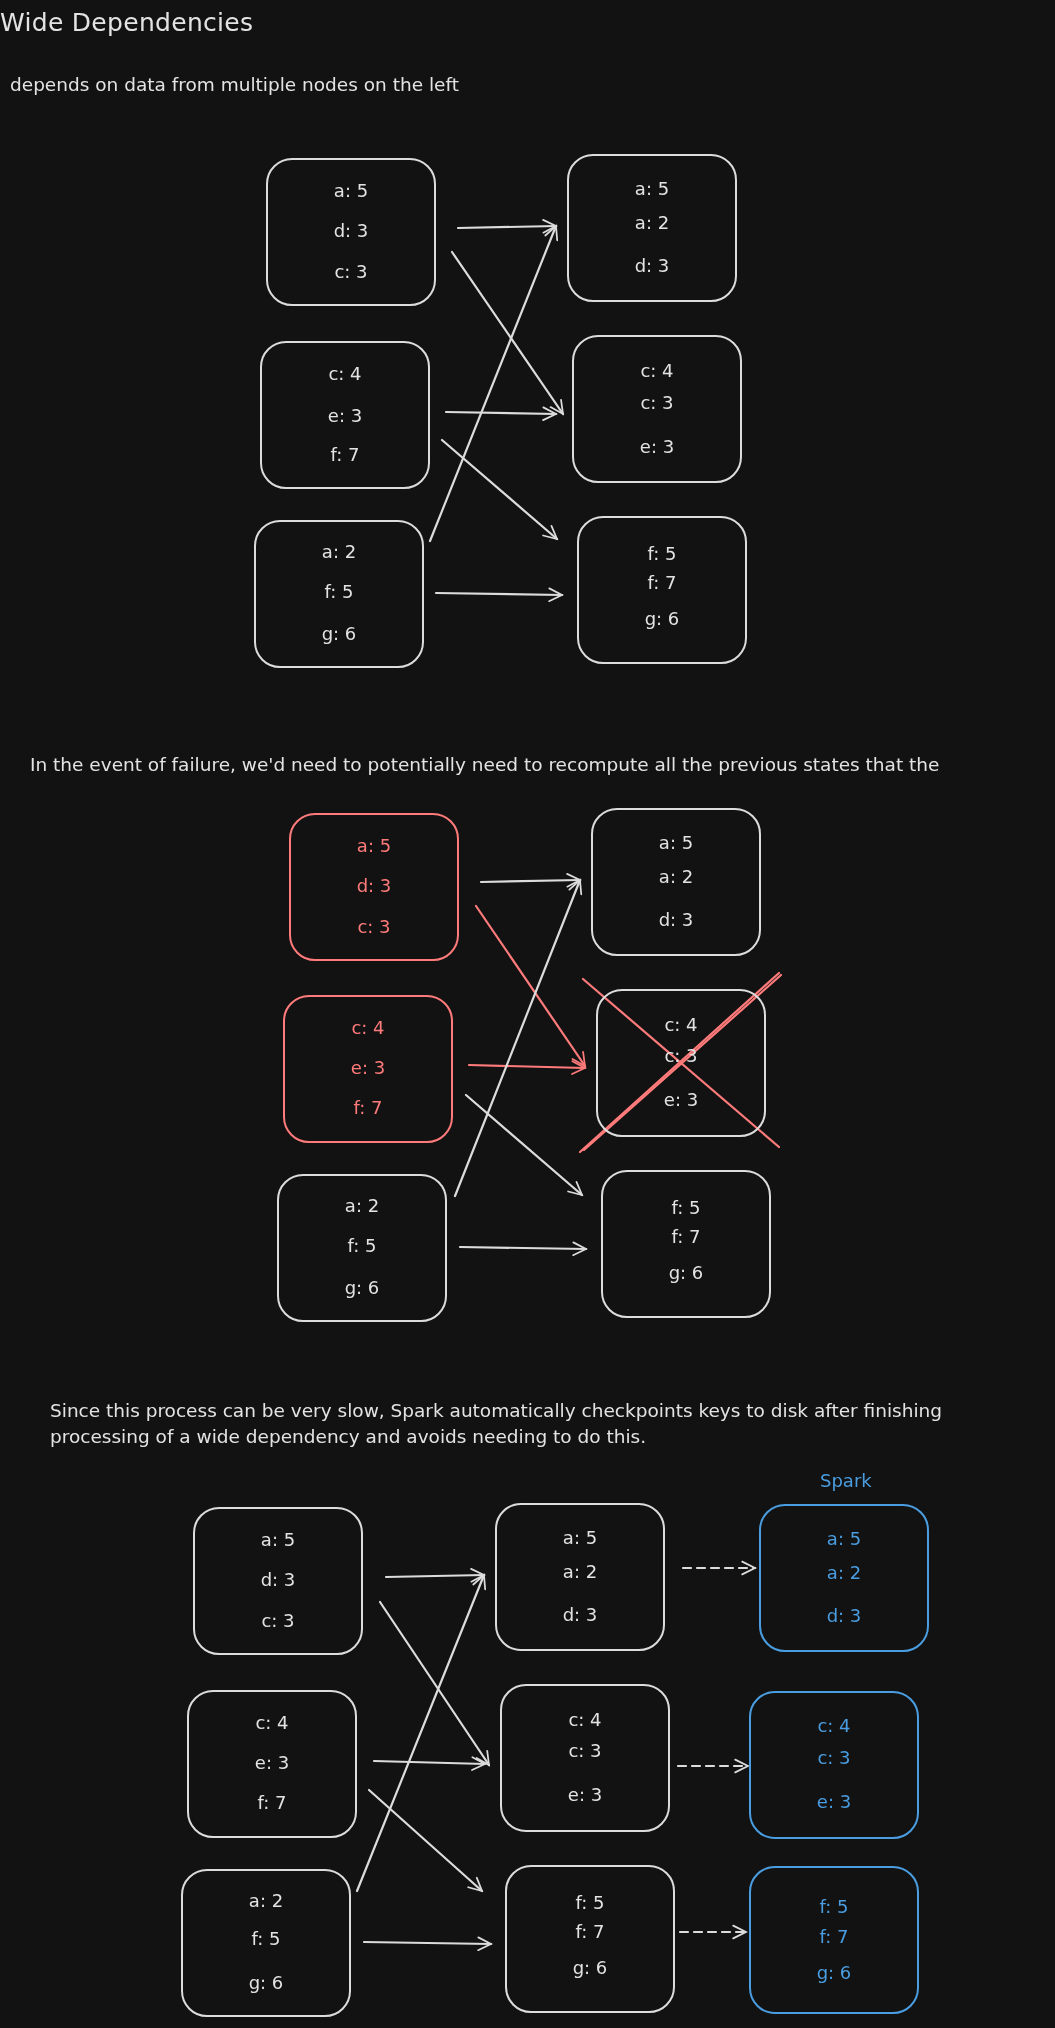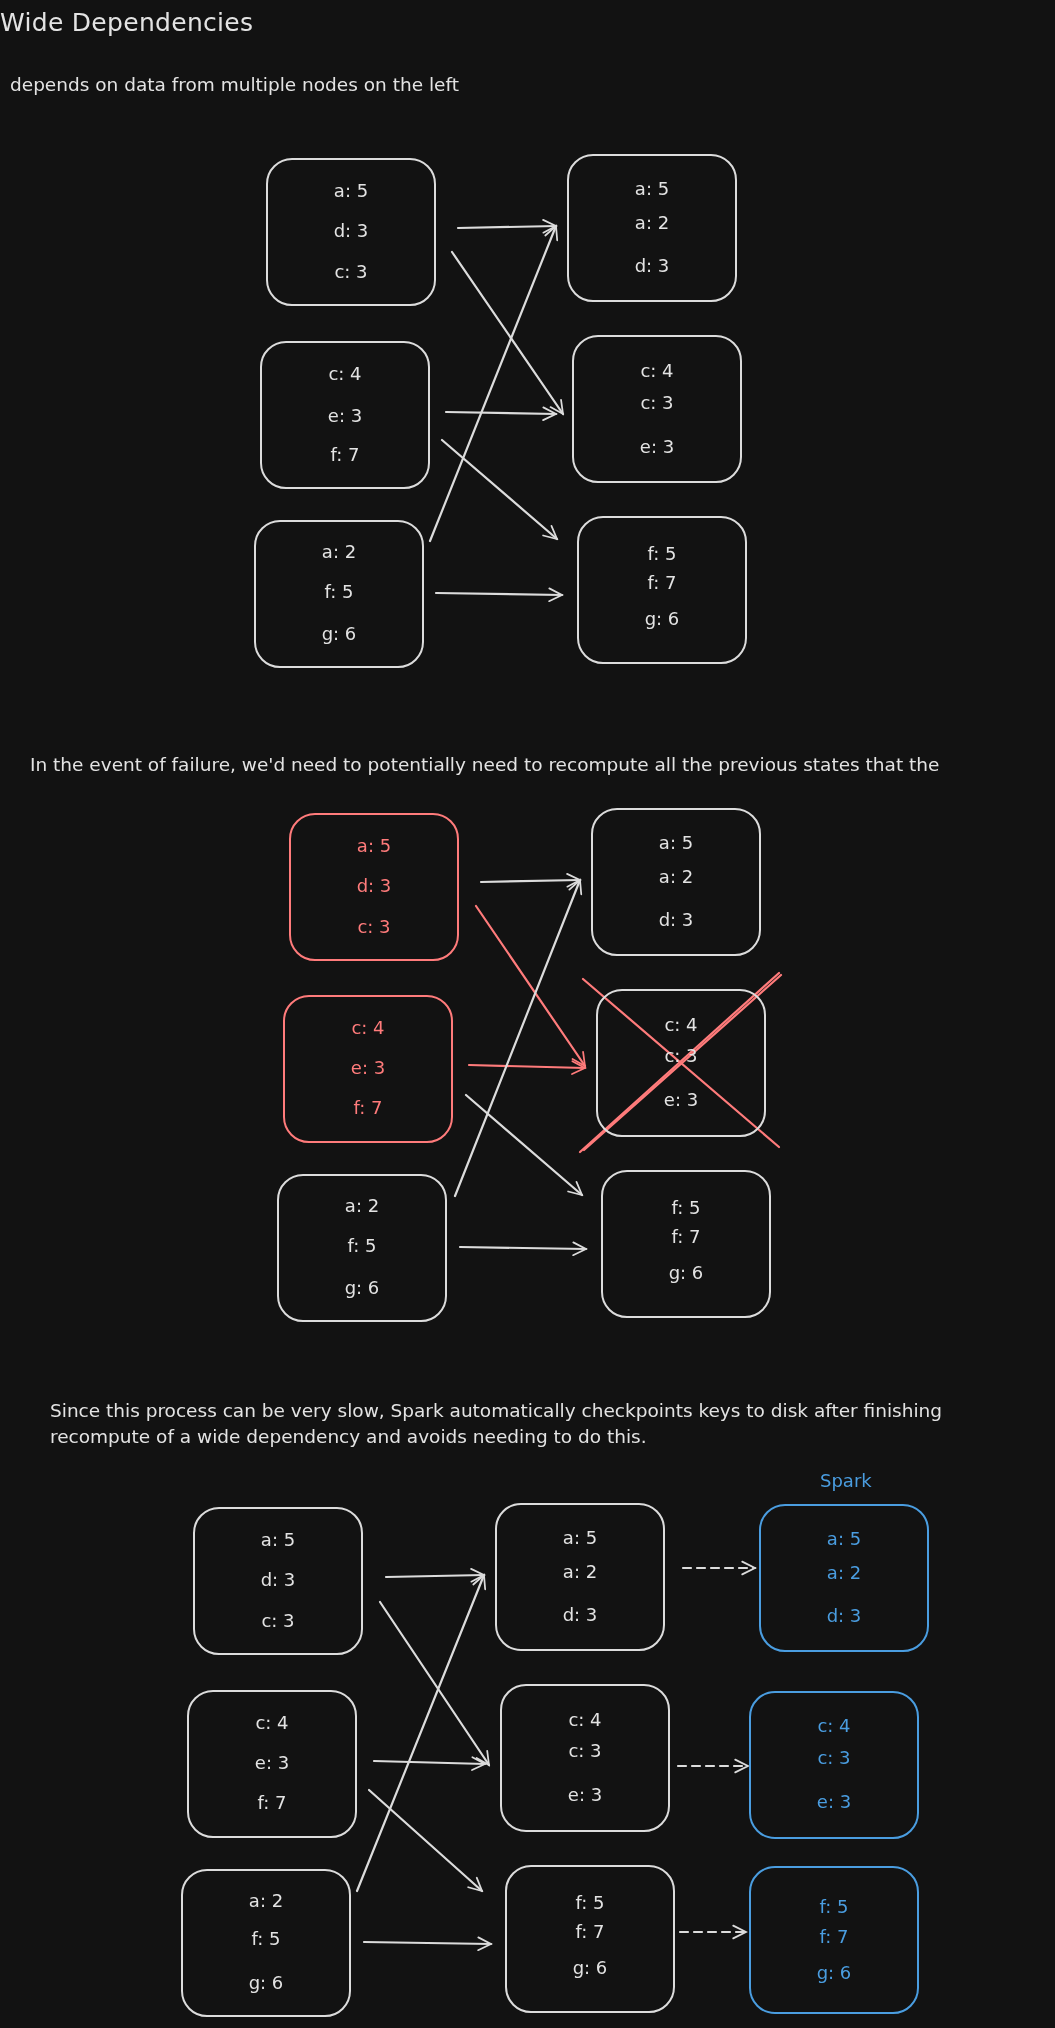--- a/index.html
+++ b/index.html
@@ -24,21 +24,21 @@
 <div class="para" style="left:10px; top:72px;">
   <div>depends on data from multiple nodes on the left</div>
 </div>
 
 <div class="para" style="left:30px; top:716px;margin-top:36px;">
   <div>In the event of failure, we'd need to potentially need to recompute all the previous states that the</div>
 </div>
 
 <div class="para" style="left:50px; top:1398px;">
   <div>Since this process can be very slow, Spark automatically checkpoints keys to disk after finishing</div>
-  <div>recompute of a wide dependency and avoids needing to do this.</div>
+  <div>processing of a wide dependency and avoids needing to do this.</div>
 </div>
 
 <svg class="wires" width="1055" height="2028">
   <defs>
     <marker id="ah" viewBox="0 0 20 20" refX="18" refY="10" markerWidth="16" markerHeight="16" orient="auto-start-reverse" markerUnits="userSpaceOnUse">
       <path d="M2,2 L18,10 L2,18" fill="none" stroke="#dcdcdc" stroke-width="2.2" stroke-linecap="round"></path>
     </marker>
     <marker id="ahr" viewBox="0 0 20 20" refX="18" refY="10" markerWidth="16" markerHeight="16" orient="auto-start-reverse" markerUnits="userSpaceOnUse">
       <path d="M2,2 L18,10 L2,18" fill="none" stroke="#ff7b7b" stroke-width="2.2" stroke-linecap="round"></path>
     </marker>

